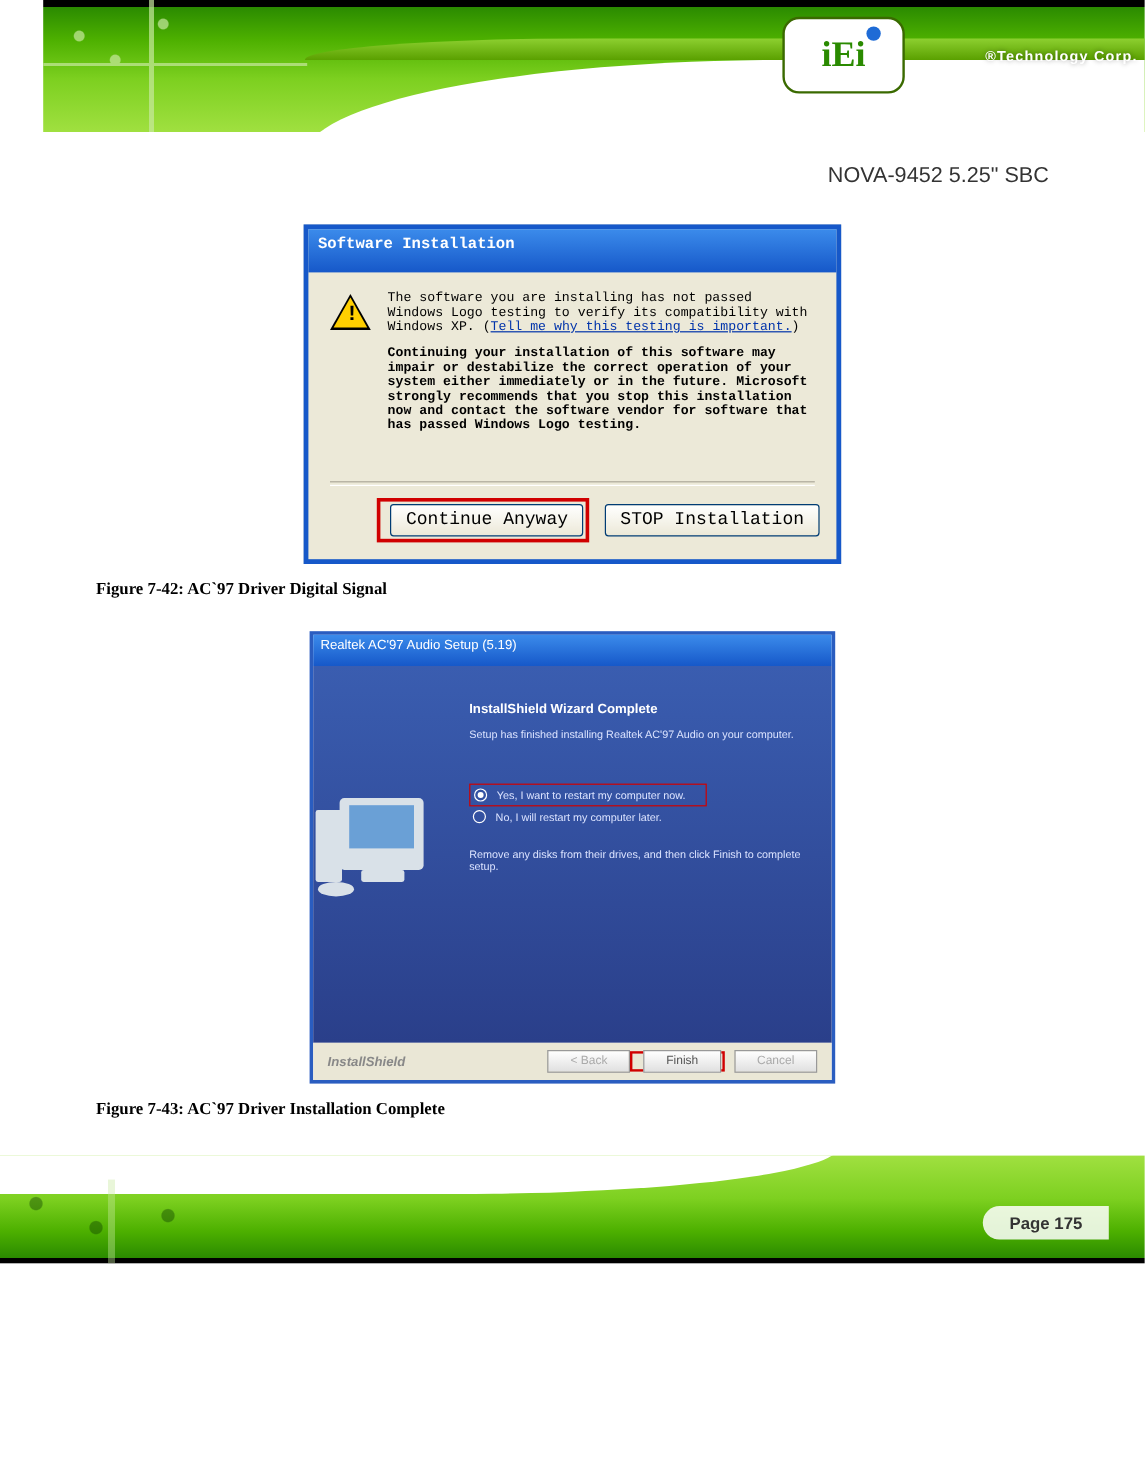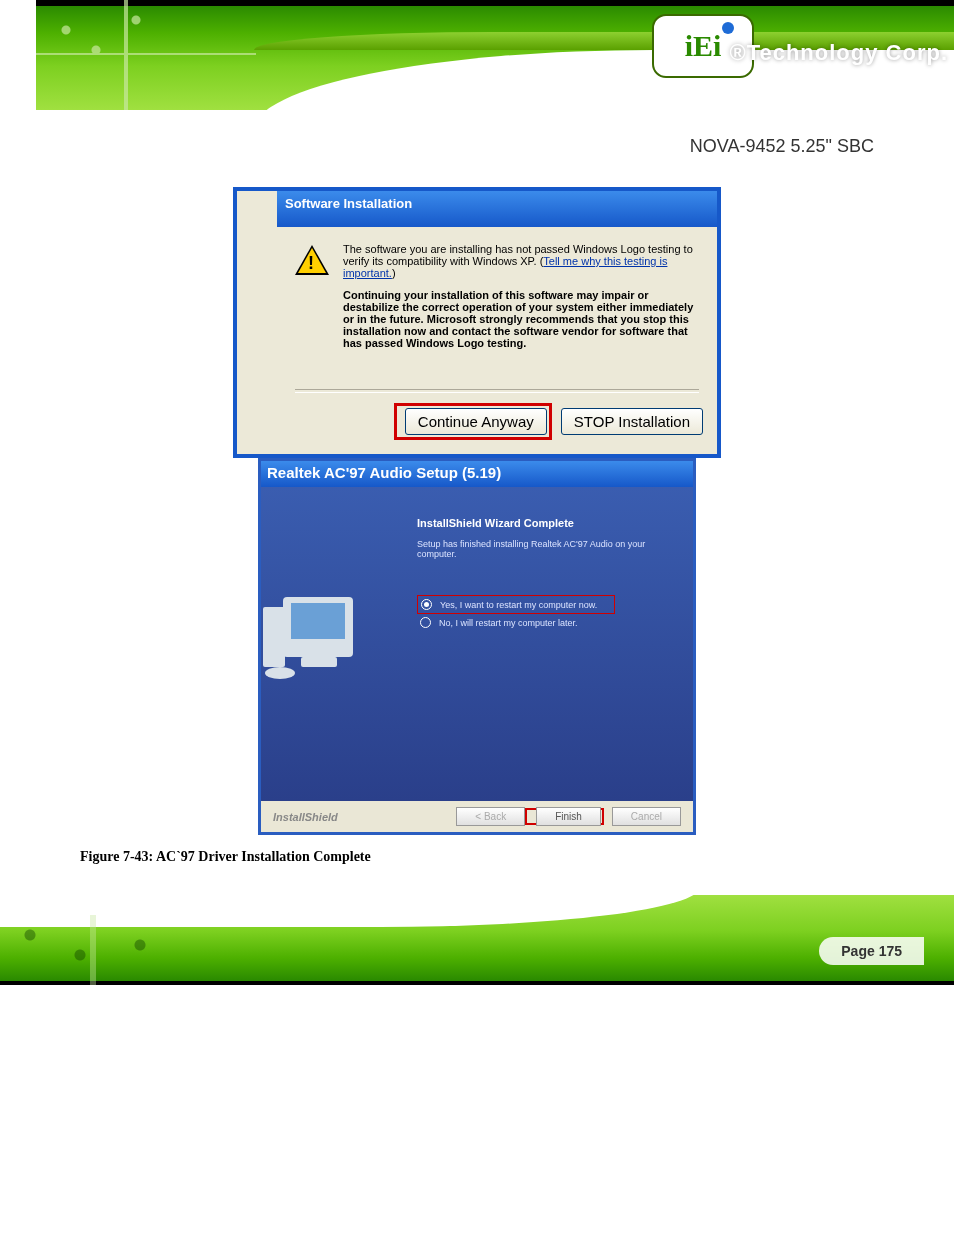--- a/index.html
+++ b/index.html
@@ -60,21 +60,21 @@
   .logo-box .dot {
     width: 12px; height: 12px; background:#1e6bd6; border-radius:50%;
     position:absolute; top:6px; right:18px;
   }
   .tech-corp {
     position:absolute;
     right: 6px; top: 40px;
     color:#fff;
     font-family: "Trebuchet MS", sans-serif;
     font-weight:bold;
-    font-size: 22px;
+    font-size: 12px;
     letter-spacing: 1px;
     text-shadow: 0 0 4px rgba(0,0,0,.4);
   }
 
   .doc-body { padding: 20px 80px 0 80px; }
   .doc-heading { text-align:right; font-family: Verdana, sans-serif; font-size:18px; color:#333; margin: 6px 0 30px 0;}
   .caption { font-family:"Times New Roman", serif; font-weight:bold; font-size:14px; margin: 14px 0 26px 0; }
   .step { font-family:"Times New Roman", serif; font-size:14px; line-height:1.9; margin-left: 20px; margin-bottom:26px;}
   .step .btn-chip {
     display:inline-block;
@@ -86,23 +86,22 @@
     vertical-align: middle;
   }
   .step strong { font-weight:bold; }
 
   
   .dlg1 {
     width: 440px;
     margin: 0 auto;
     border: 4px solid #1658c9;
     background:#ece9d8;
-    font-family: Liberation Sans, sans-serif;
+    font-family: Liberation Mono, monospace;
     font-size: 11px;
-    padding-left: 40px;
   }
   .dlg1-title {
     height: 26px;
     background: linear-gradient(to bottom, #3b8beb 0%, #1658c9 100%);
     color:#fff;
     font-weight:bold;
     padding: 5px 8px;
     font-size:13px;
   }
   .dlg1-body { padding: 16px 18px 10px 18px; display:flex; }
@@ -152,22 +151,22 @@
     margin: 0 auto;
     border: 3px solid #2a5dc0;
     font-family: Tahoma, sans-serif;
     font-size: 10px;
   }
   .dlg2-title {
     height:20px;
     background: linear-gradient(to bottom, #3b8beb 0%, #1658c9 100%);
     color:#fff;
     padding:3px 6px;
-    font-weight:bold;
-    font-size:15px;
+    font-weight:normal;
+    font-size:11px;
   }
   .dlg2-main {
     background: linear-gradient(to bottom, #3a5db0 0%, #2a3f8a 100%);
     color:#dbe3ff;
     min-height:260px;
     display:flex;
     padding:30px 0 24px 0;
   }
   .dlg2-left { width:130px; position:relative;}
   .monitor-icon {
@@ -185,21 +184,21 @@
     width:36px; height:10px; background:#d9e1e8; border-radius:2px;
   }
   .tower {
     position:absolute; top:90px; left:2px;
     width:22px; height:60px; background:#d9e1e8; border-radius:2px;
   }
   .disc {
     position:absolute; top:150px; left:4px;
     width:30px; height:12px; background:#d9e1e8; border-radius:50%;
   }
-  .dlg2-content { flex:1; padding-right:20px;margin-left:26px;}
+  .dlg2-content { flex:1; padding-right:20px;}
   .dlg2-content .h { font-weight:bold; font-size:11px; margin-bottom:10px; color:#fff;}
   .dlg2-content .sub { font-size:9px; margin-bottom:36px;}
   .radio-row { font-size:9px; padding:3px; display:flex; align-items:center;}
   .radio-row.sel { border:1px solid #d00000; width:190px;}
   .radio-dot {
     width:9px; height:9px; border-radius:50%; border:1px solid #fff;
     margin-right:8px; position:relative;
   }
   .radio-dot.filled::after{
     content:""; position:absolute; top:2px; left:2px;
@@ -294,20 +293,21 @@
     </div>
     <div class="dlg1-hr"></div>
     <div class="dlg1-btns">
       <span class="highlight-red">
         <span class="xp-btn">Continue Anyway</span>
       </span>
       <span class="xp-btn">STOP Installation</span>
     </div>
   </div>
 
+  <div class="caption">Figure 7-42: AC`97 Driver Digital Signal</div>
 
 
   <div class="dlg2">
     <div class="dlg2-title">Realtek AC'97 Audio Setup (5.19)</div>
     <div class="dlg2-main">
       <div class="dlg2-left">
         <div class="tower"></div>
         <div class="monitor-icon"></div>
         <div class="monitor-base"></div>
         <div class="disc"></div>
@@ -316,20 +316,21 @@
         <div class="h">InstallShield Wizard Complete</div>
         <div class="sub">Setup has finished installing Realtek AC'97 Audio on your computer.</div>
         <div class="radio-row sel">
           <span class="radio-dot filled"></span>
           <span>Yes, I want to restart my computer now.</span>
         </div>
         <div class="radio-row">
           <span class="radio-dot"></span>
           <span>No, I will restart my computer later.</span>
         </div>
+        <div class="remove-any">Remove any disks from their drives, and then click Finish to complete setup.</div>
       </div>
     </div>
     <div class="dlg2-footer">
       <span class="install-shield">InstallShield</span>
       <span class="d2-btn disabled">&lt; Back</span>
       <span class="d2-finish-box">
         <span class="d2-btn">Finish</span>
       </span>
       <span class="d2-btn disabled">Cancel</span>
     </div>

